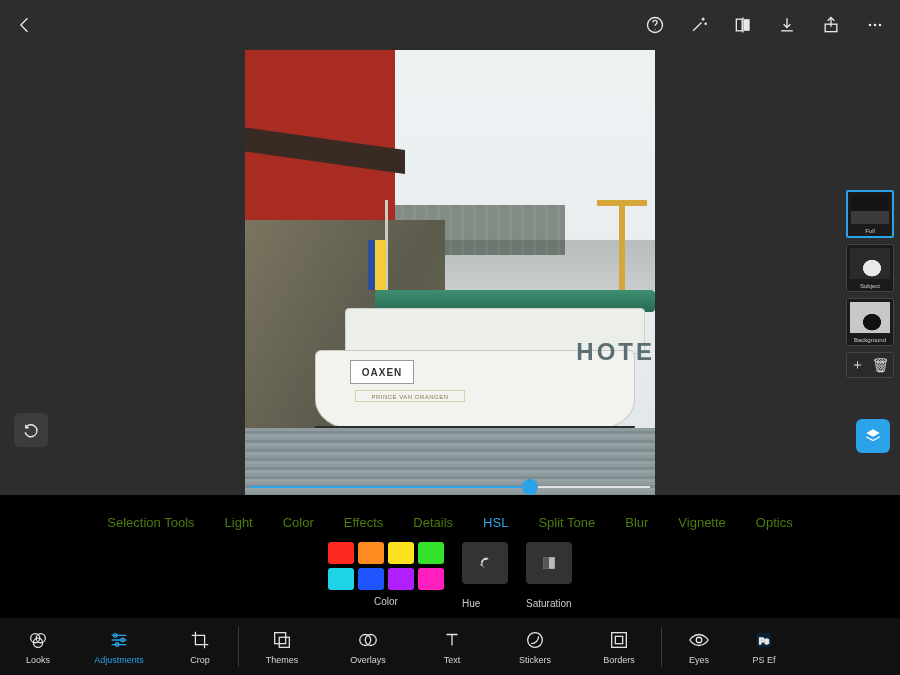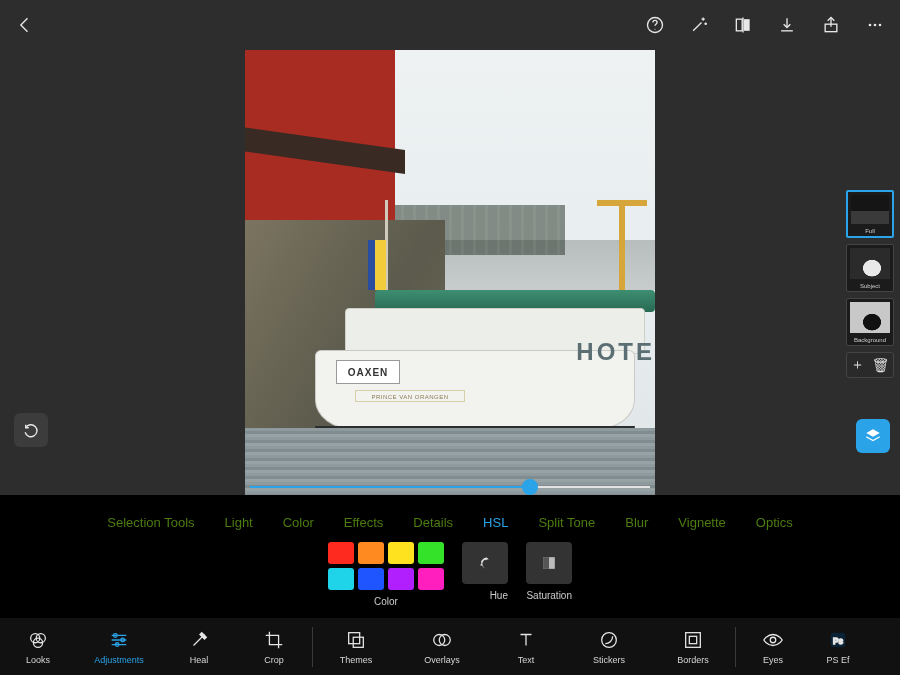--- a/index.html
+++ b/index.html
@@ -20,21 +20,21 @@
   
   .photo .sky { position:absolute; inset:0; background:linear-gradient(#eef2f3, #e7ecee 60%, #dfe5e7); }
   .photo .house { position:absolute; top:0; left:-10px; width:160px; height:180px; background:#a82c22; }
   .photo .roof { position:absolute; top:88px; left:-10px; width:170px; height:24px; background:#3a2a24; transform:skewY(8deg); }
   .photo .rock { position:absolute; top:170px; left:0; width:200px; height:220px; background:linear-gradient(120deg,#7b7460,#5b5a4c 60%,#6e6a57); border-bottom-right-radius:60px 40px; }
   .photo .fence { position:absolute; top:155px; left:0; width:320px; height:50px; background:repeating-linear-gradient(90deg,#3b4a3c 0 3px, transparent 3px 12px), linear-gradient(#2f3b30,#2f3b30); opacity:.55; }
   .photo .city { position:absolute; top:190px; right:0; width:240px; height:50px; background:linear-gradient(#b7bdbd,#c8cccc); }
   .photo .boat-hull { position:absolute; top:300px; left:70px; width:320px; height:80px; background:#f2f3ef; border-radius:6px 6px 40px 40px / 6px 6px 30px 30px; border:1px solid #c9cac5; }
   .photo .boat-deck { position:absolute; top:258px; left:100px; width:300px; height:46px; background:#eceee9; border:1px solid #cfd0ca; border-radius:4px; }
   .photo .boat-roof { position:absolute; top:240px; left:130px; width:280px; height:22px; background:linear-gradient(#3e8e72,#286a53); border-radius:4px; }
-  .photo .sign { position:absolute; top:310px; left:91px; width:64px; height:24px; background:#fff; border:1px solid #999; display:flex; align-items:center; justify-content:center; font-size:10px; font-weight:600; color:#333; letter-spacing:1px; }
+  .photo .sign { position:absolute; top:310px; left:105px; width:64px; height:24px; background:#fff; border:1px solid #999; display:flex; align-items:center; justify-content:center; font-size:10px; font-weight:600; color:#333; letter-spacing:1px; }
   .photo .hotel { position:absolute; top:288px; right:0; font-size:24px; font-weight:700; color:#5a6e73; letter-spacing:3px; }
   .photo .subsign { position:absolute; top:340px; left:110px; width:110px; height:12px; background:#f2f3ef; font-size:6px; color:#8b7b55; text-align:center; border:1px solid #d7cfa9; line-height:12px; letter-spacing:.5px; }
   .photo .water { position:absolute; top:378px; left:0; right:0; bottom:0; background:repeating-linear-gradient(180deg,#8e9a9e 0 3px,#7f8c90 3px 6px,#97a2a5 6px 9px); }
   .photo .waterline { position:absolute; top:376px; left:70px; width:320px; height:6px; background:#2a2e2d; border-radius:0 0 40px 40px; }
   .photo .mast { position:absolute; top:150px; left:140px; width:3px; height:98px; background:#cfcabb; }
   .photo .flag { position:absolute; top:190px; left:123px; width:18px; height:50px; background:linear-gradient(90deg,#2a4da0 40%,#f3cc3c 40%); }
   .photo .crane { position:absolute; top:150px; right:30px; width:6px; height:90px; background:#d6a63a; }
   .photo .crane-arm { position:absolute; top:150px; right:8px; width:50px; height:6px; background:#d6a63a; }
 
   
@@ -62,21 +62,21 @@
   .adjust-tabs { position:absolute; left:0; right:0; top:506px; height:32px; display:flex; align-items:center; justify-content:center; gap:30px; font-size:13px; }
   .adjust-tab { color:#4d7c0f; cursor:pointer; }
   .adjust-tab.active { color:#2aa3e8; }
 
   
   .hsl-row { position:absolute; left:0; right:0; top:542px; height:68px; display:flex; align-items:flex-start; justify-content:center; gap:18px; }
   .swatches { display:grid; grid-template-columns:repeat(4,26px); grid-template-rows:repeat(2,22px); gap:4px; }
   .swatch { border-radius:3px; cursor:pointer; }
   .swatch-wrap { display:flex; flex-direction:column; align-items:center; gap:6px; }
   .swatch-wrap .cap { font-size:10px; color:#ccc; }
-  .hsl-btn { display:flex; flex-direction:column; align-items:flex-end; gap:6px; }
+  .hsl-btn { display:flex; flex-direction:column; align-items:flex-start; gap:14px; }
   .hsl-box { width:46px; height:42px; background:#333; border-radius:4px; display:flex; align-items:center; justify-content:center; cursor:pointer; }
   .hsl-box.active { background:#2aa3e8; }
   .hsl-btn .cap { font-size:10px; color:#ccc; }
   .hsl-btn.active .cap { color:#2aa3e8; }
 
   
   .bottombar { position:absolute; left:0; right:0; bottom:0; height:58px; background:#111; display:flex; align-items:center; border-top:1px solid #000; }
   .bb-item { flex:0 0 auto; height:100%; display:flex; flex-direction:column; align-items:center; justify-content:center; gap:4px; cursor:pointer; padding:0 4px; }
   .bb-item .ic { height:22px; display:flex; align-items:center; justify-content:center; }
   .bb-item .ic svg { width:22px; height:22px; stroke:#e5e5e5; fill:none; stroke-width:1.4; }
@@ -274,29 +274,20 @@
         <div class="ic">
           <svg viewBox="0 0 24 24">
             <path d="M4 7h16M4 12h16M4 17h16"></path>
             <circle cx="8" cy="7" r="2"></circle>
             <circle cx="16" cy="12" r="2"></circle>
             <circle cx="10" cy="17" r="2"></circle>
           </svg>
         </div>
         <div class="lbl">Adjustments</div>
       </div>
-      <div class="bb-item" style="width: 74px;">
-        <div class="ic">
-          <svg viewBox="0 0 24 24">
-            <path d="M6 18L18 6"></path>
-            <path d="M15 3l6 6-3 3-6-6z" fill="#e5e5e5" stroke="none"></path>
-          </svg>
-        </div>
-        <div class="lbl">Heal</div>
-      </div>
       <div class="bb-item" style="width: 76px;">
         <div class="ic">
           <svg viewBox="0 0 24 24">
             <path d="M7 3v14h14"></path>
             <path d="M3 7h14v14"></path>
           </svg>
         </div>
         <div class="lbl">Crop</div>
       </div>
       <div class="bb-sep"></div>

